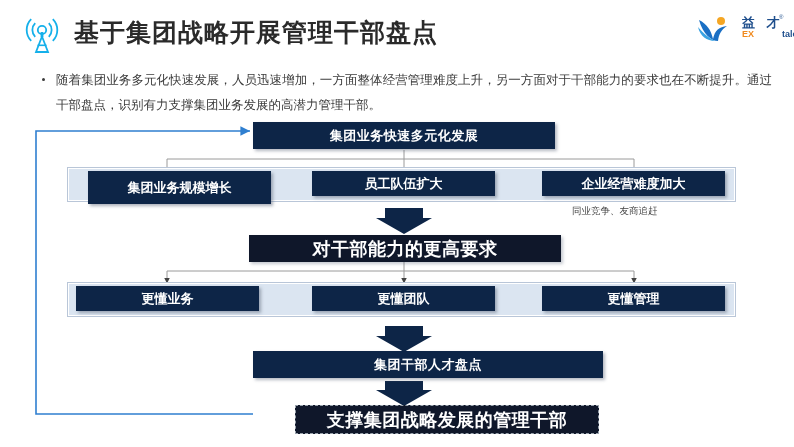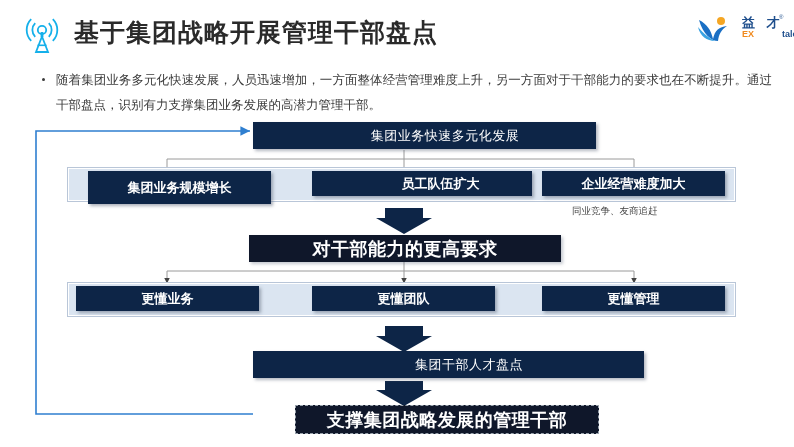--- a/index.html
+++ b/index.html
@@ -29,25 +29,24 @@
   
   .bullet-dot{position:absolute;left:42px;top:78px;width:3px;height:3px;background:#3b3b3b;border-radius:50%;}
   .bullet-text{
     position:absolute;left:56px;top:68px;width:716px;
     font-size:12.5px;color:#3b3b3b;line-height:25px;text-align:justify;
   }
 
   
   .navy-box{
     position:absolute;background:#0d2547;color:#ffffff;
-    font-size:13px;font-weight:normal;
+    font-size:13px;font-weight:bold;
     display:flex;align-items:center;justify-content:center;
     box-shadow:2px 2px 3px rgba(90,100,120,.45);
     letter-spacing:.5px;
-    padding-left:41px;
   }
   .cyan-box{
     position:absolute;background:#0f172a;color:#ffffff;
     font-size:18px;font-weight:bold;
     display:flex;align-items:center;justify-content:center;
     box-shadow:2px 2px 3px rgba(90,100,120,.35);
     letter-spacing:.5px;
   }
   .cyan-box.dashed{border:1px dashed #9aa3ad;box-shadow:none;margin-left:42px;}
   .group-band{
@@ -132,21 +131,21 @@
 
     <path d="M385,326 L423,326 L423,336 L432,336 L404,352 L376,336 L385,336 Z" fill="#0d2547"></path>
 
     <path d="M385,381 L423,381 L423,390 L432,390 L404,406 L376,390 L385,390 Z" fill="#0d2547"></path>
   </svg>
 
   <div class="navy-box" style="left:253px;top:122px;width:302px;height:27px;">集团业务快速多元化发展</div>
 
   <div class="group-band" style="left:68px;top:168px;width:665px;height:31px;"></div>
   <div class="band-item" style="left:76px;top:171px;width:183px;height:33px;margin-left:12px;">集团业务规模增长</div>
-  <div class="band-item" style="left:312px;top:171px;width:183px;height:25px;padding-left:37px;">员工队伍扩大</div>
+  <div class="band-item" style="left:312px;top:171px;width:183px;height:25px;">员工队伍扩大</div>
   <div class="band-item" style="left:542px;top:171px;width:183px;height:25px;">企业经营难度加大</div>
 
   <div class="note" style="left:572px;top:205px;">同业竞争、友商追赶</div>
 
   <div class="cyan-box" style="left:249px;top:235px;width:312px;height:27px;">对干部能力的更高要求</div>
 
   <div class="group-band" style="left:68px;top:283px;width:665px;height:31px;"></div>
   <div class="band-item" style="left:76px;top:286px;width:183px;height:25px;">更懂业务</div>
   <div class="band-item" style="left:312px;top:286px;width:183px;height:25px;">更懂团队</div>
   <div class="band-item" style="left:542px;top:286px;width:183px;height:25px;">更懂管理</div>

